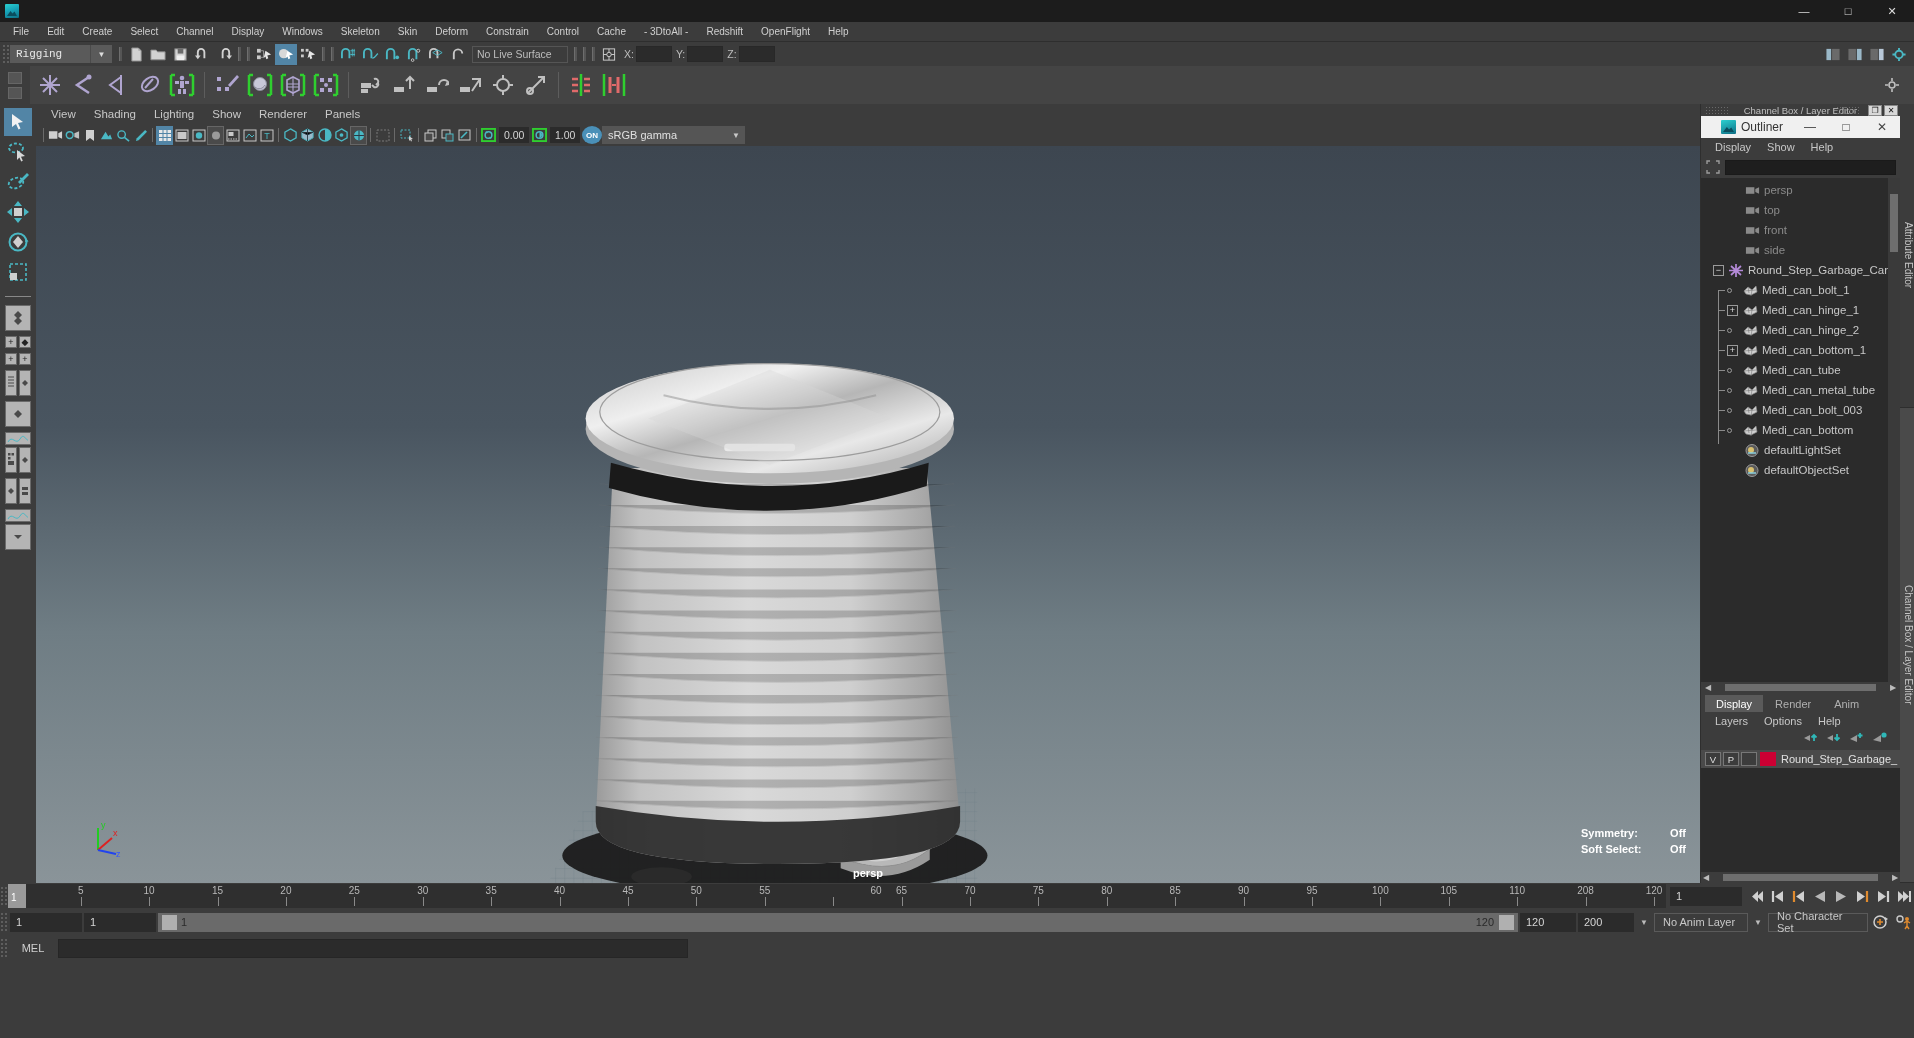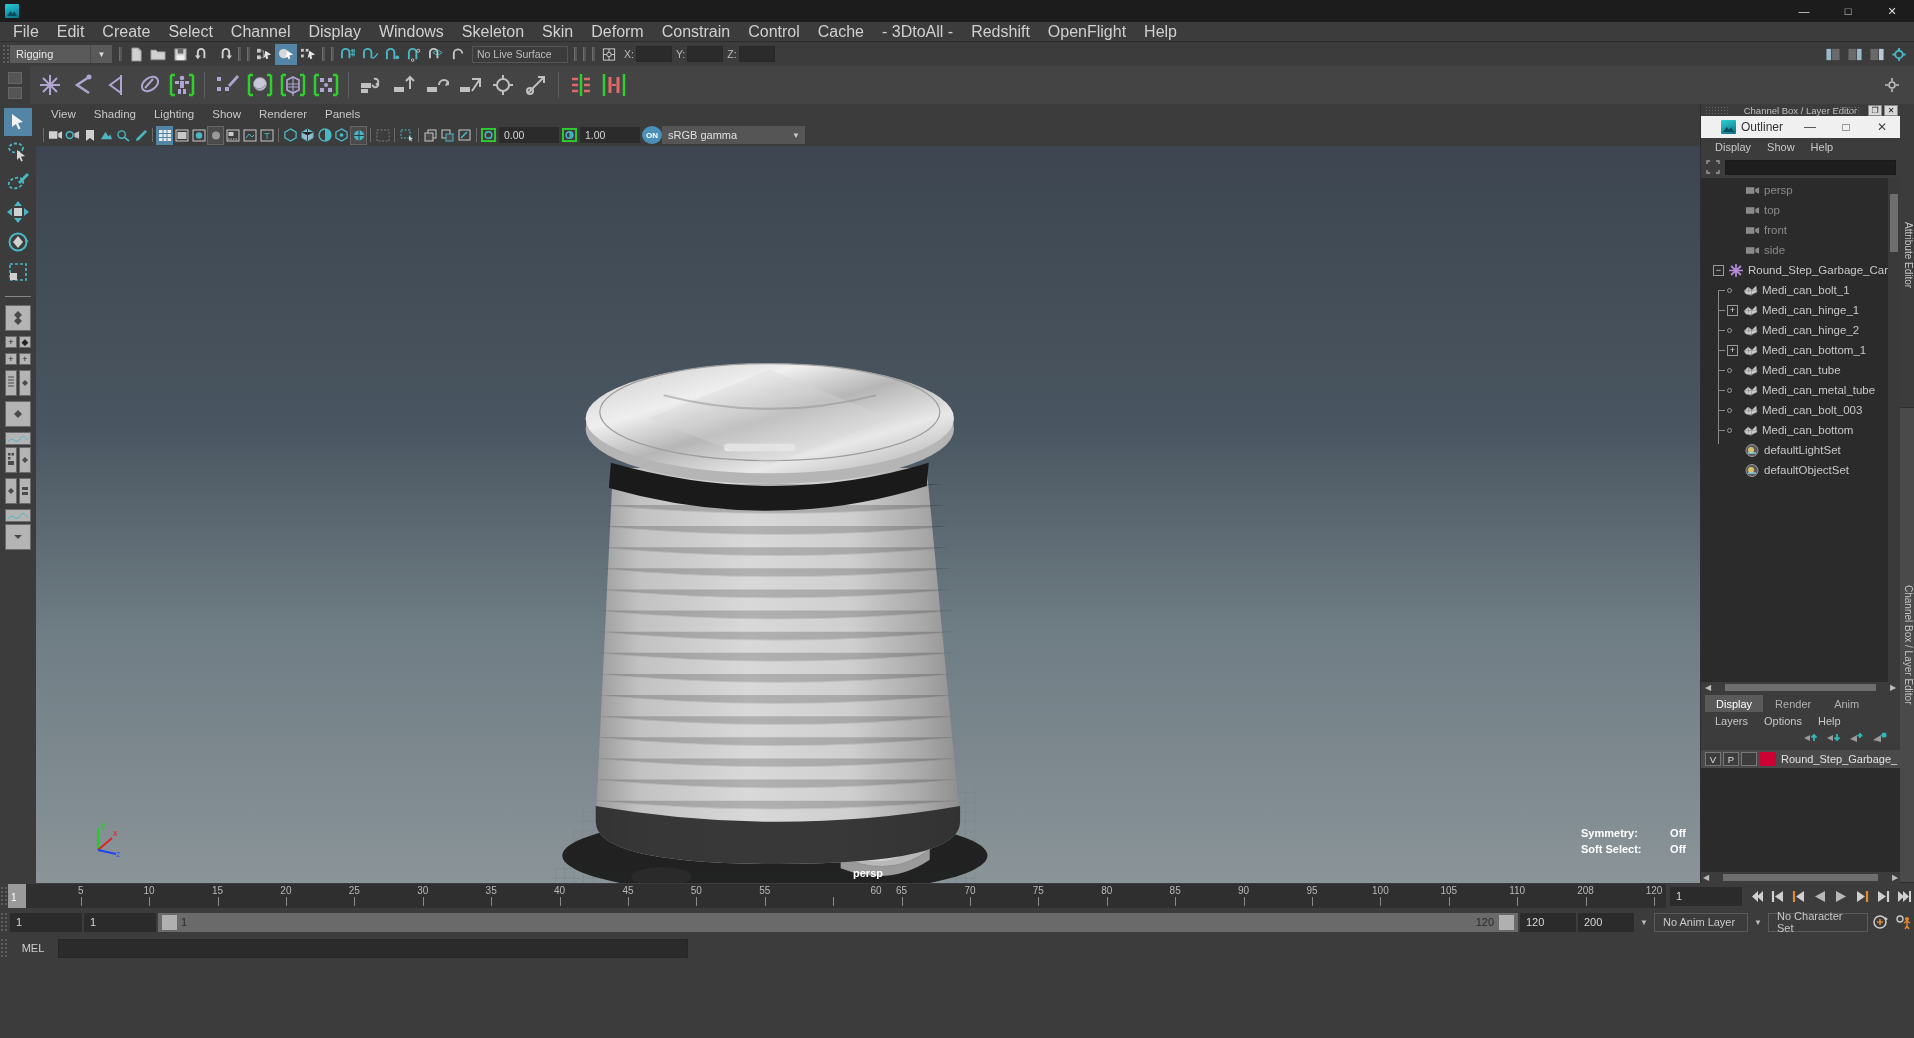--- a/index.html
+++ b/index.html
@@ -15,31 +15,31 @@
     border-radius:1px; position:relative; }
   .tb-icon:after { content:""; position:absolute; left:2px; bottom:2px; width:10px;height:6px;
     background:#0a4d5e; clip-path:polygon(0 100%,35% 15%,55% 60%,75% 25%,100% 100%); }
   .tb-title { white-space:nowrap; }
   .tb-win { margin-left:auto; display:flex; }
   .tb-btn { width:44px; height:22px; display:flex; align-items:center; justify-content:center;
     font-size:11px; color:#ddd; }
 
   
   .menubar { height:20px; background:#3c3c3c; display:flex; align-items:center;
-    font-size:16px; color:#d0d0d0; padding-left:4px; border-bottom:1px solid #2e2e2e;}
+    font-size:10px; color:#d0d0d0; padding-left:4px; border-bottom:1px solid #2e2e2e;}
   .menubar span { padding:0 9px; line-height:20px; white-space:nowrap; }
 
   
   .statusline { height:24px; background:#3c3c3c; display:flex; align-items:center;
     padding-left:2px; gap:0px; }
   .gripper { width:8px; height:20px; flex:0 0 auto;
     background-image:radial-gradient(circle,#6a6a6a 1px, transparent 1px);
     background-size:4px 4px; opacity:.75; }
   .menuset { width:80px; height:18px; background:#5a5a5a; color:#e8e8e8; font-size:11px;
-    display:flex; align-items:center; padding-left:6px; }
+    display:flex; align-items:center; padding-left:6px;font-family:Liberation Mono, monospace; }
   .menuset-arrow { width:22px; height:18px; background:#5a5a5a; margin-right:4px;
     display:flex; align-items:center; justify-content:center; font-size:8px; color:#ddd;
     border-left:1px solid #4a4a4a; }
   .sl-sep { width:9px; height:18px; flex:0 0 auto; display:flex; align-items:center; justify-content:center; }
   .sl-sep:after { content:""; width:2px; height:14px; background:#555; border-left:1px solid #6e6e6e; }
   .ic { width:22px; height:21px; flex:0 0 auto; display:flex; align-items:center;
     justify-content:center; }
   .ic.on { background:#5285a6; }
   .ic svg { display:block; }
   .livesurface { width:96px; height:17px; border:1px solid #555; background:#3c3c3c;
@@ -82,21 +82,21 @@
   .vpcol { flex:1; display:flex; flex-direction:column; min-width:0; }
   .vpmenubar { height:20px; background:#3c3c3c; display:flex; align-items:center;
     font-size:11.5px; padding-left:6px; }
   .vpmenubar span { padding:0 9px; line-height:20px; }
   .vptoolbar { height:22px; background:#3c3c3c; display:flex; align-items:center; padding-left:4px; }
   .vp-ic { width:17px; height:19px; display:flex; align-items:center; justify-content:center; flex:0 0 auto;}
   .vp-ic.on { background:#5285a6; }
   .vp-ic.framed { border:1px solid #666; background:#4a4a4a; }
   .vp-sep { width:7px; height:18px; display:flex; align-items:center; justify-content:center; flex:0 0 auto;}
   .vp-sep:after { content:""; width:1px; height:14px; background:#6a6a6a; }
-  .numfield { width:60px; height:16px; background:#2b2b2b; color:#d5d5d5; font-size:10.5px;
+  .numfield { width:30px; height:16px; background:#2b2b2b; color:#d5d5d5; font-size:10.5px;
     display:flex; align-items:center; padding-left:5px; margin:0 2px; }
   .gammasel { width:125px; height:18px; background:#555; color:#e0e0e0; font-size:11px;
     display:flex; align-items:center; padding-left:6px; }
   .gammasel-arrow { width:18px; height:18px; background:#555; display:flex;
     align-items:center; justify-content:center; font-size:8px; margin-right:4px; }
 
   
   .viewport { flex:1; position:relative; overflow:hidden;
     background:linear-gradient(180deg,#3d4650 0%,#495560 38%,#6f7d84 66%,#8a9499 100%); }
   .vp-gizmo { position:absolute; left:52px; bottom:25px; width:40px; height:40px; }

